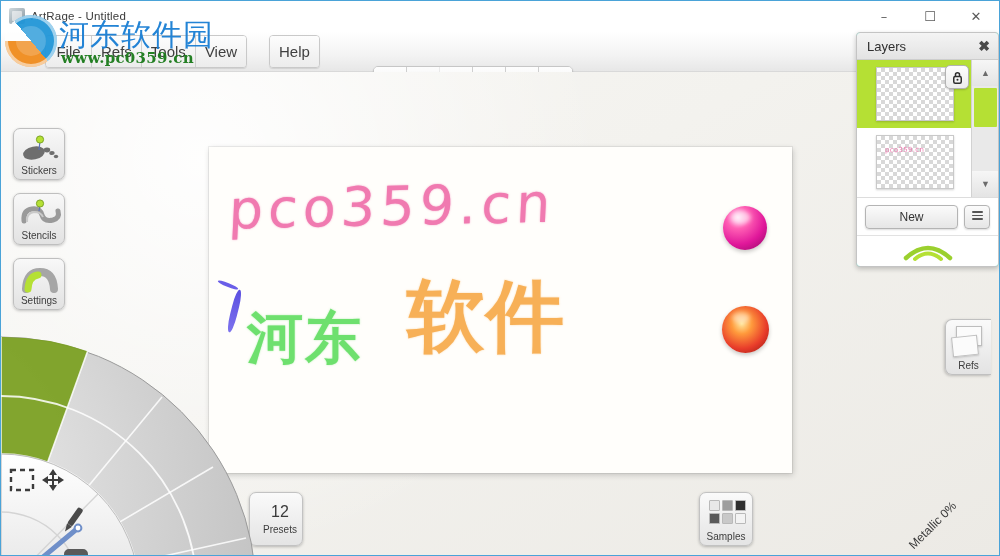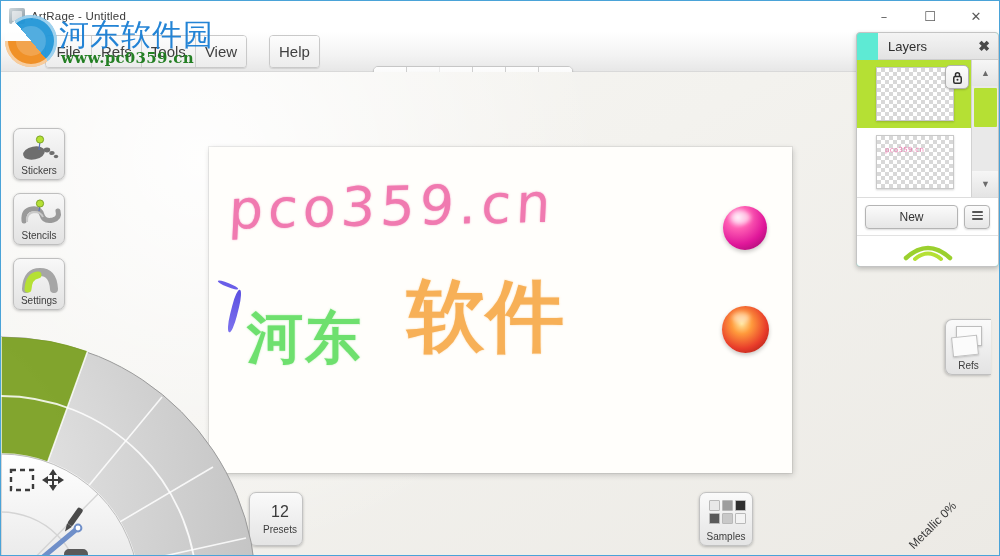--- a/index.html
+++ b/index.html
@@ -242,21 +242,20 @@
   }
 
   
   #layers-panel{
     position:absolute; left:855px; top:31px; width:143px; height:235px;
     background:#5eead4;
     border:1px solid #c4c4c4;
     border-radius:4px;
     box-shadow:0 2px 5px rgba(0,0,0,.22);
     overflow:hidden;
-    padding-left:21px;
   }
   #layers-header{
     height:27px; background:linear-gradient(180deg,#f4f4f4,#e3e3e3);
     border-bottom:1px solid #cdcdcd;
     display:flex; align-items:center; padding:0 6px 0 10px;
   }
   #layers-title{ font-size:13px; color:#2f2f2f; }
   #layers-close{
     margin-left:auto; width:16px;height:16px;
     display:flex;align-items:center;justify-content:center;

